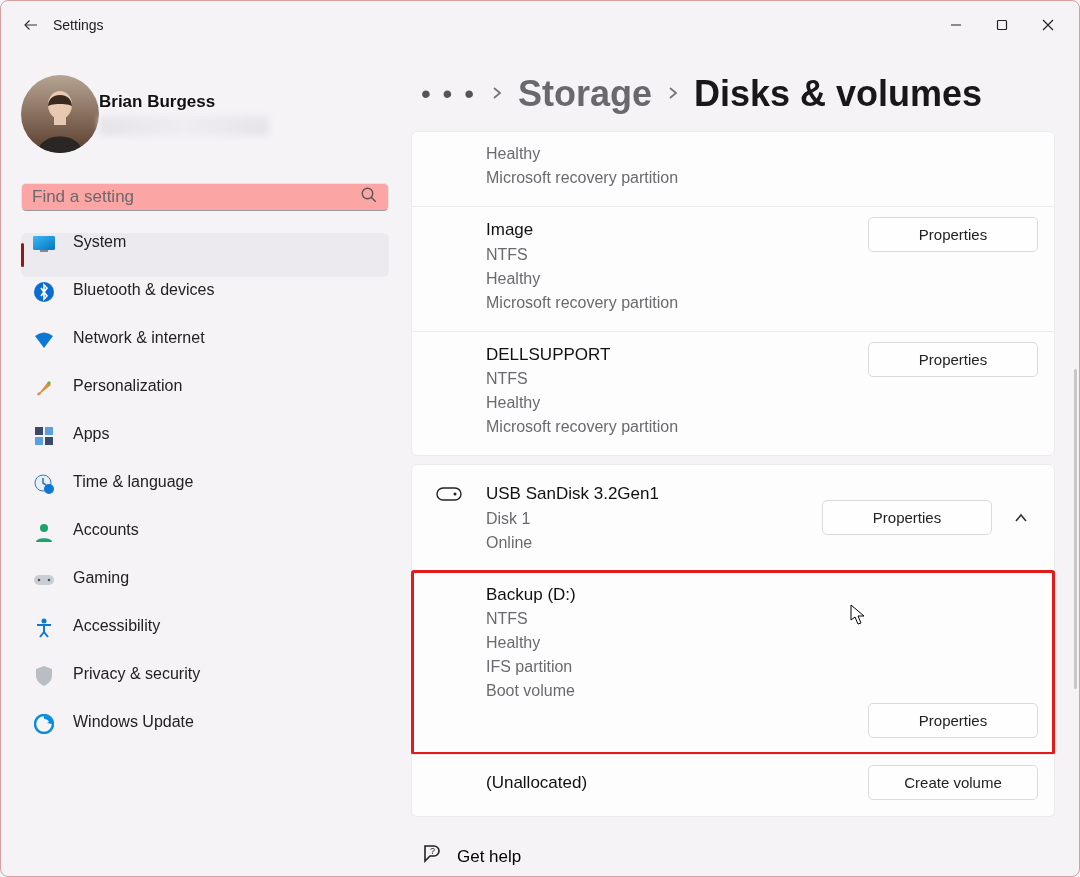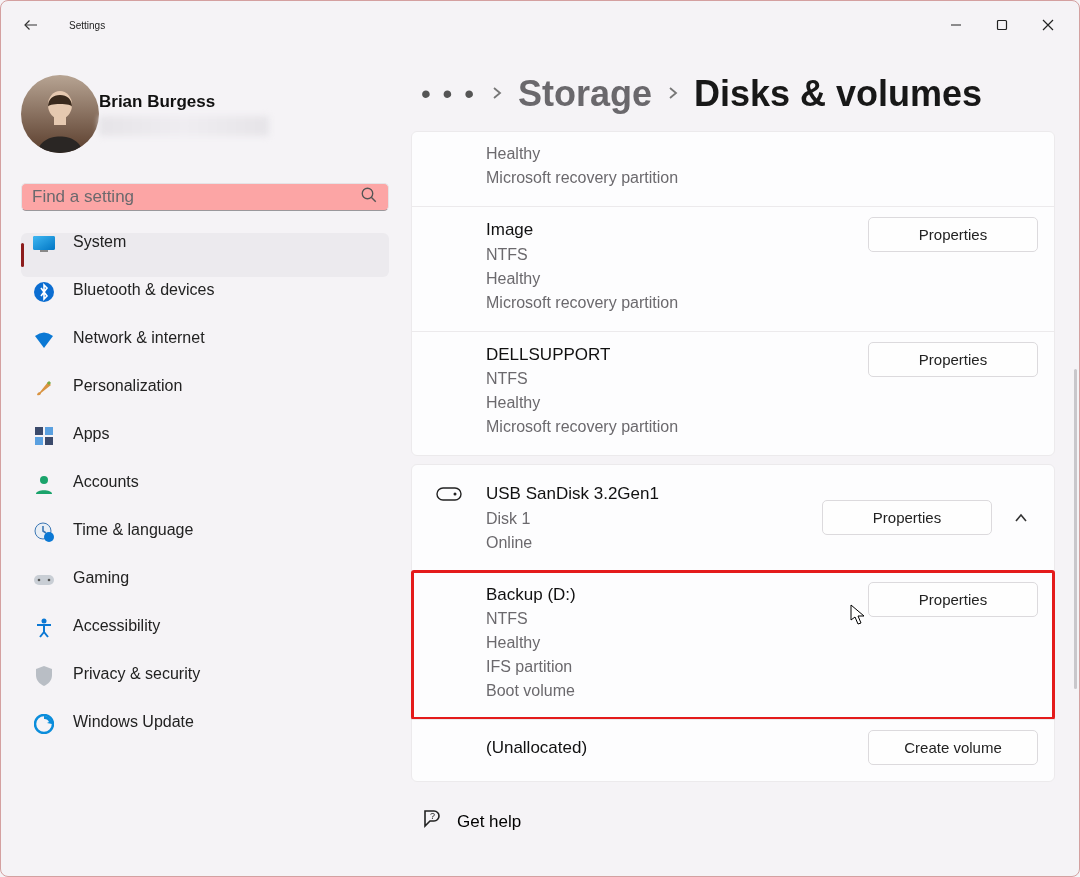--- a/index.html
+++ b/index.html
@@ -17,21 +17,21 @@
     height: 48px;
     display: flex;
     align-items: center;
     padding: 0 8px;
   }
   .titlebar .back {
     width: 44px; height: 44px;
     display:flex;align-items:center;justify-content:center;
     color:#333; cursor:pointer;
   }
-  .titlebar .title { font-size:10px; color:#222; margin-left:16px;}
+  .titlebar .title { font-size:14px; color:#222; margin-left:0;}
   .titlebar .spacer { flex:1; }
   .winbtn { width:46px;height:32px;display:flex;align-items:center;justify-content:center;color:#222;cursor:pointer;}
   .content { display:flex; height:calc(100% - 48px); }
   .sidebar {
     width: 400px;
     padding: 16px 12px 16px 20px;
     display:flex;flex-direction:column;
   }
   .userrow { display:flex;align-items:center;padding:10px 0 24px 0;}
   .avatar {
@@ -212,35 +212,35 @@
               <rect x="11" y="1" width="8" height="8" fill="#5aa0e0"></rect>
               <rect x="1" y="11" width="8" height="8" fill="#5aa0e0"></rect>
               <rect x="11" y="11" width="8" height="8" fill="#3b4a6b"></rect>
             </svg>
           </span>
         <span>Apps</span>
       </div>
       <div class="navitem">
         <span class="navicon">
             <svg width="20" height="20" viewBox="0 0 20 20">
-              <circle cx="10" cy="6" r="4" fill="#1aa36b"></circle>
-              <path d="M2 20c0-5 16-5 16 0z" fill="#1aa36b"></path>
-            </svg>
-          </span>
-        <span>Accounts</span>
-      </div>
-      <div class="navitem">
-        <span class="navicon">
-            <svg width="20" height="20" viewBox="0 0 20 20">
               <circle cx="9" cy="9" r="8" fill="#e8eef5" stroke="#3b77b5"></circle>
               <path d="M9 4v5l3 2" stroke="#3b77b5" stroke-width="1.6" fill="none"></path>
               <circle cx="15" cy="15" r="5" fill="#0b78d4"></circle>
             </svg>
           </span>
         <span>Time &amp; language</span>
+      </div>
+      <div class="navitem">
+        <span class="navicon">
+            <svg width="20" height="20" viewBox="0 0 20 20">
+              <circle cx="10" cy="6" r="4" fill="#1aa36b"></circle>
+              <path d="M2 20c0-5 16-5 16 0z" fill="#1aa36b"></path>
+            </svg>
+          </span>
+        <span>Accounts</span>
       </div>
       <div class="navitem">
         <span class="navicon">
             <svg width="22" height="16" viewBox="0 0 22 16">
               <rect x="1" y="3" width="20" height="10" rx="5" fill="#c9ced5"></rect>
               <circle cx="6" cy="8" r="1.3" fill="#555"></circle>
               <circle cx="16" cy="8" r="1.3" fill="#555"></circle>
             </svg>
           </span>
         <span>Gaming</span>
@@ -338,21 +338,21 @@
         <div class="rowactions">
           <div class="btn">Properties</div>
           <div class="chevup">
             <svg width="16" height="16" viewBox="0 0 16 16">
                 <path d="M3 11l5-6 5 6" fill="none" stroke="#333" stroke-width="1.6"></path>
               </svg>
           </div>
         </div>
       </div>
 
-      <div class="row highlight" style="position:relative;">
+      <div class="row highlight" style="position:relative;flex-direction:column;">
         <div class="rowtext">
           <span class="rowtitle">Backup (D:)</span>
           <span class="rowsub">NTFS</span>
           <span class="rowsub">Healthy</span>
           <span class="rowsub">IFS partition</span>
           <span class="rowsub">Boot volume</span>
         </div>
         <div class="rowactions">
           <div class="btn" style="position:relative;">Properties</div>
         </div>

